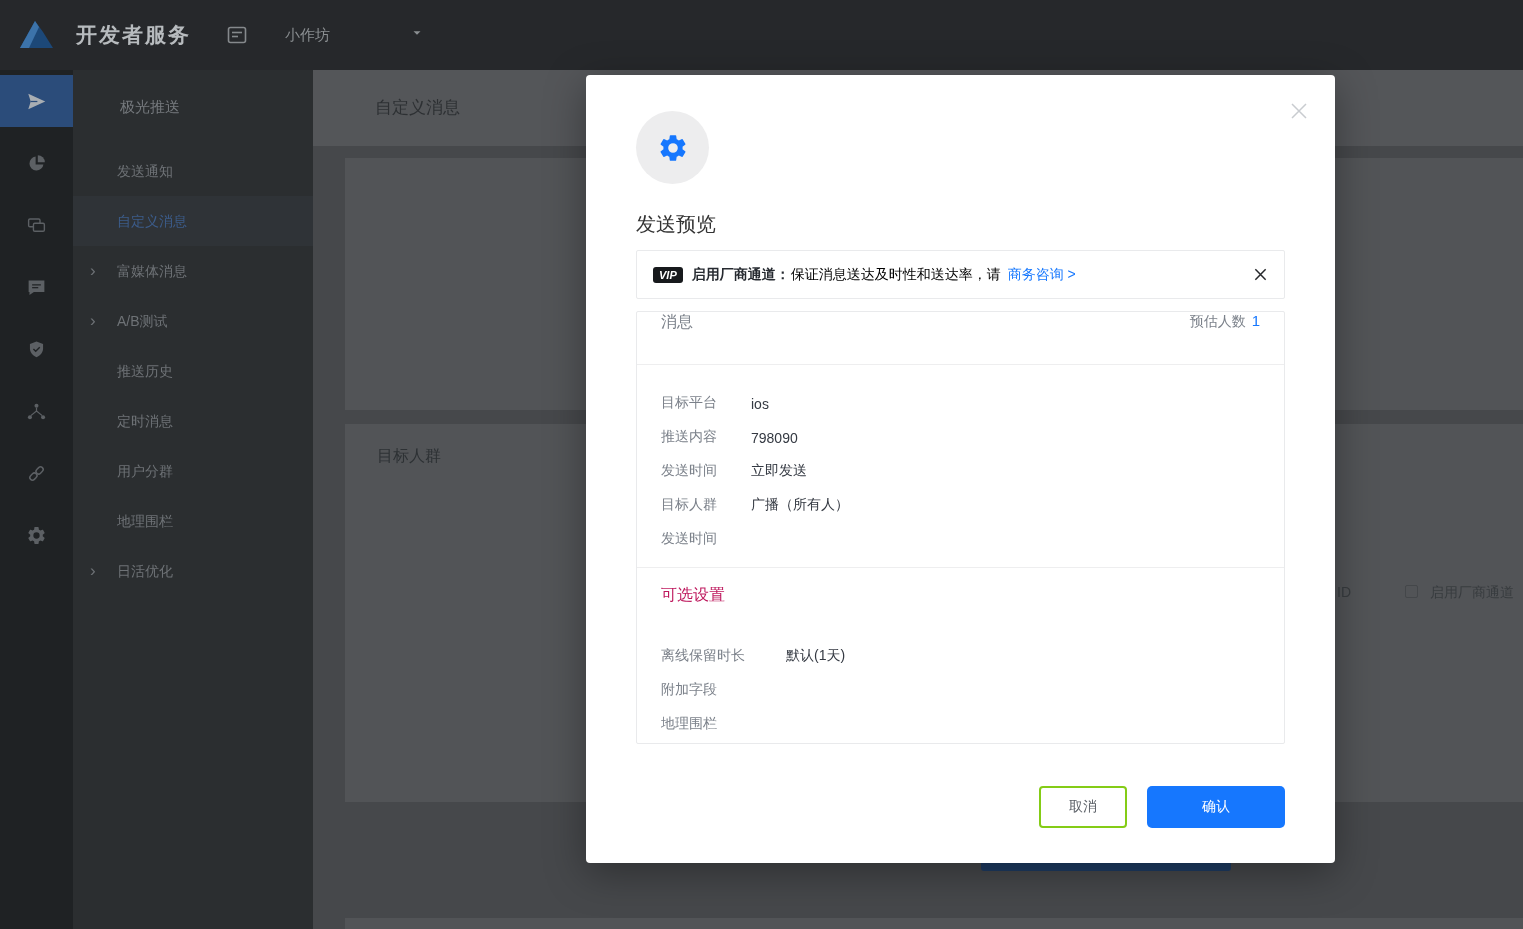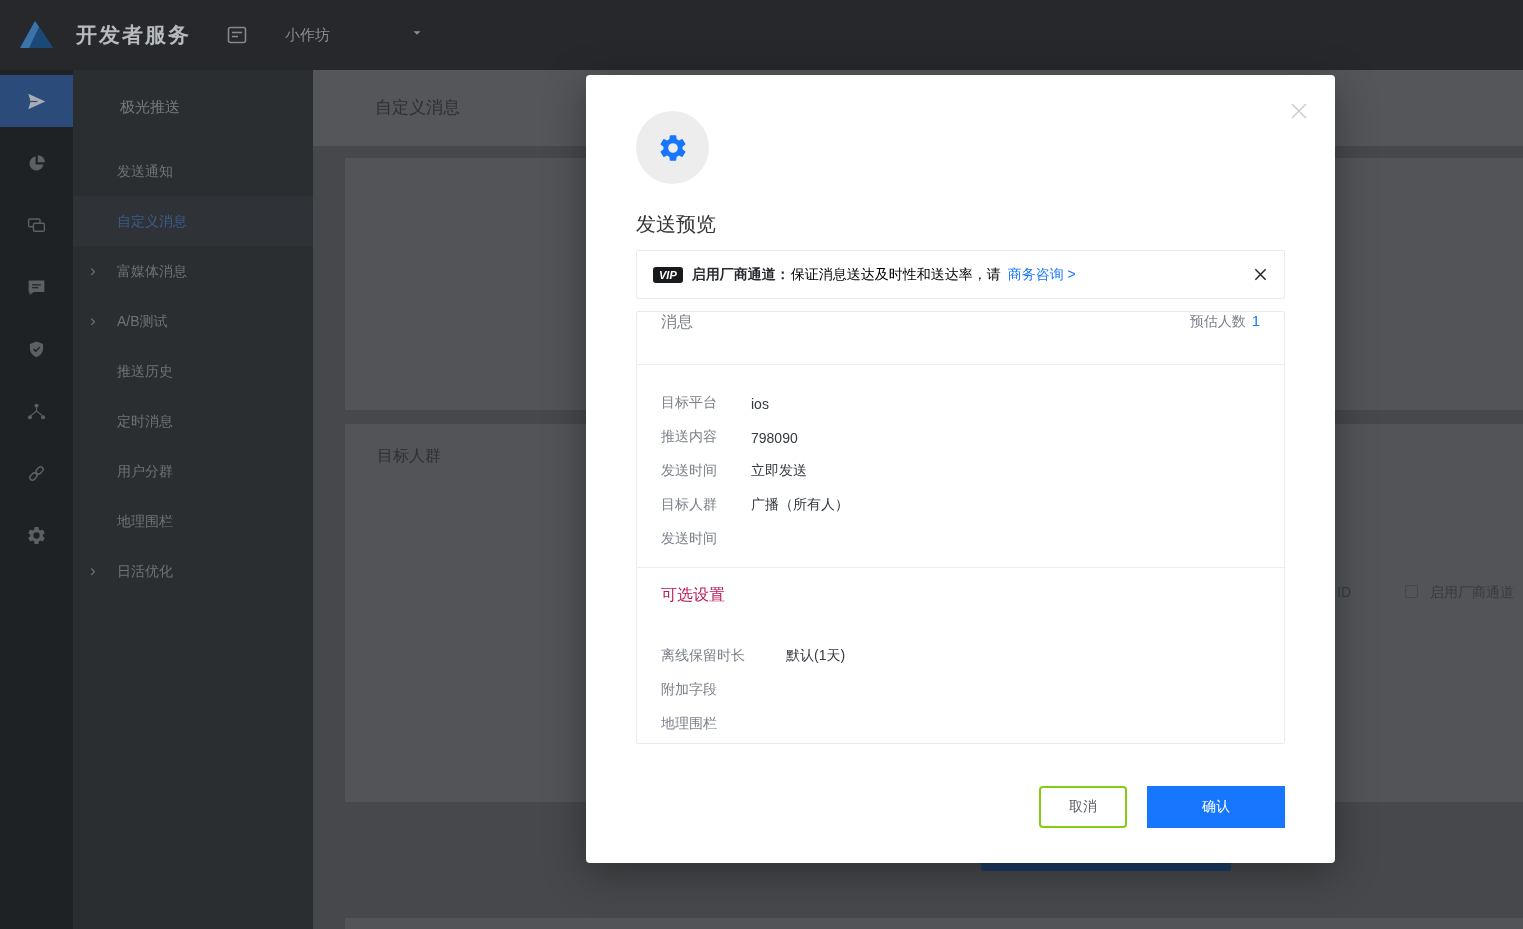--- a/index.html
+++ b/index.html
@@ -60,21 +60,21 @@
   .panel-body1{padding:13px 24px 19px 24px;}
   .row{height:34px;display:flex;align-items:flex-end;}
   .row .lbl{width:90px;font-size:14px;color:#7b818a;flex:0 0 auto;}
   .row .val{font-size:14px;color:#343942;}
   .panel-divider{border-top:1px solid #eeeeef;}
   .panel-body2{padding:17px 24px 0 24px;}
   .optional-header{font-size:16px;color:#be185d;margin-bottom:25px;}
   .row .lbl2{width:125px;font-size:14px;color:#7b818a;flex:0 0 auto;}
   .modal-footer{margin-top:42px;display:flex;justify-content:flex-end;gap:20px;}
   .btn-cancel{width:88px;height:42px;background:#fff;border:2px solid #84cc16;border-radius:4px;font-size:14px;color:#5a5f66;cursor:pointer;font-family:inherit;}
-  .btn-confirm{width:138px;height:42px;background:#1677fe;border:none;border-radius:0;font-size:14px;color:#fff;cursor:pointer;font-family:inherit;}
+  .btn-confirm{width:138px;height:42px;background:#1677fe;border:none;border-radius:5px;font-size:14px;color:#fff;cursor:pointer;font-family:inherit;}
 </style>
 </head>
 <body>
 
 <div class="stage">
 
   <div class="topbar">
     <svg class="logo" viewBox="0 0 46 46">
       <polygon points="6,36 21,9 29,20 39,36" fill="#1c4878"></polygon>
       <polygon points="6,36 21,9 25,15 15,36" fill="#3c73aa"></polygon>

